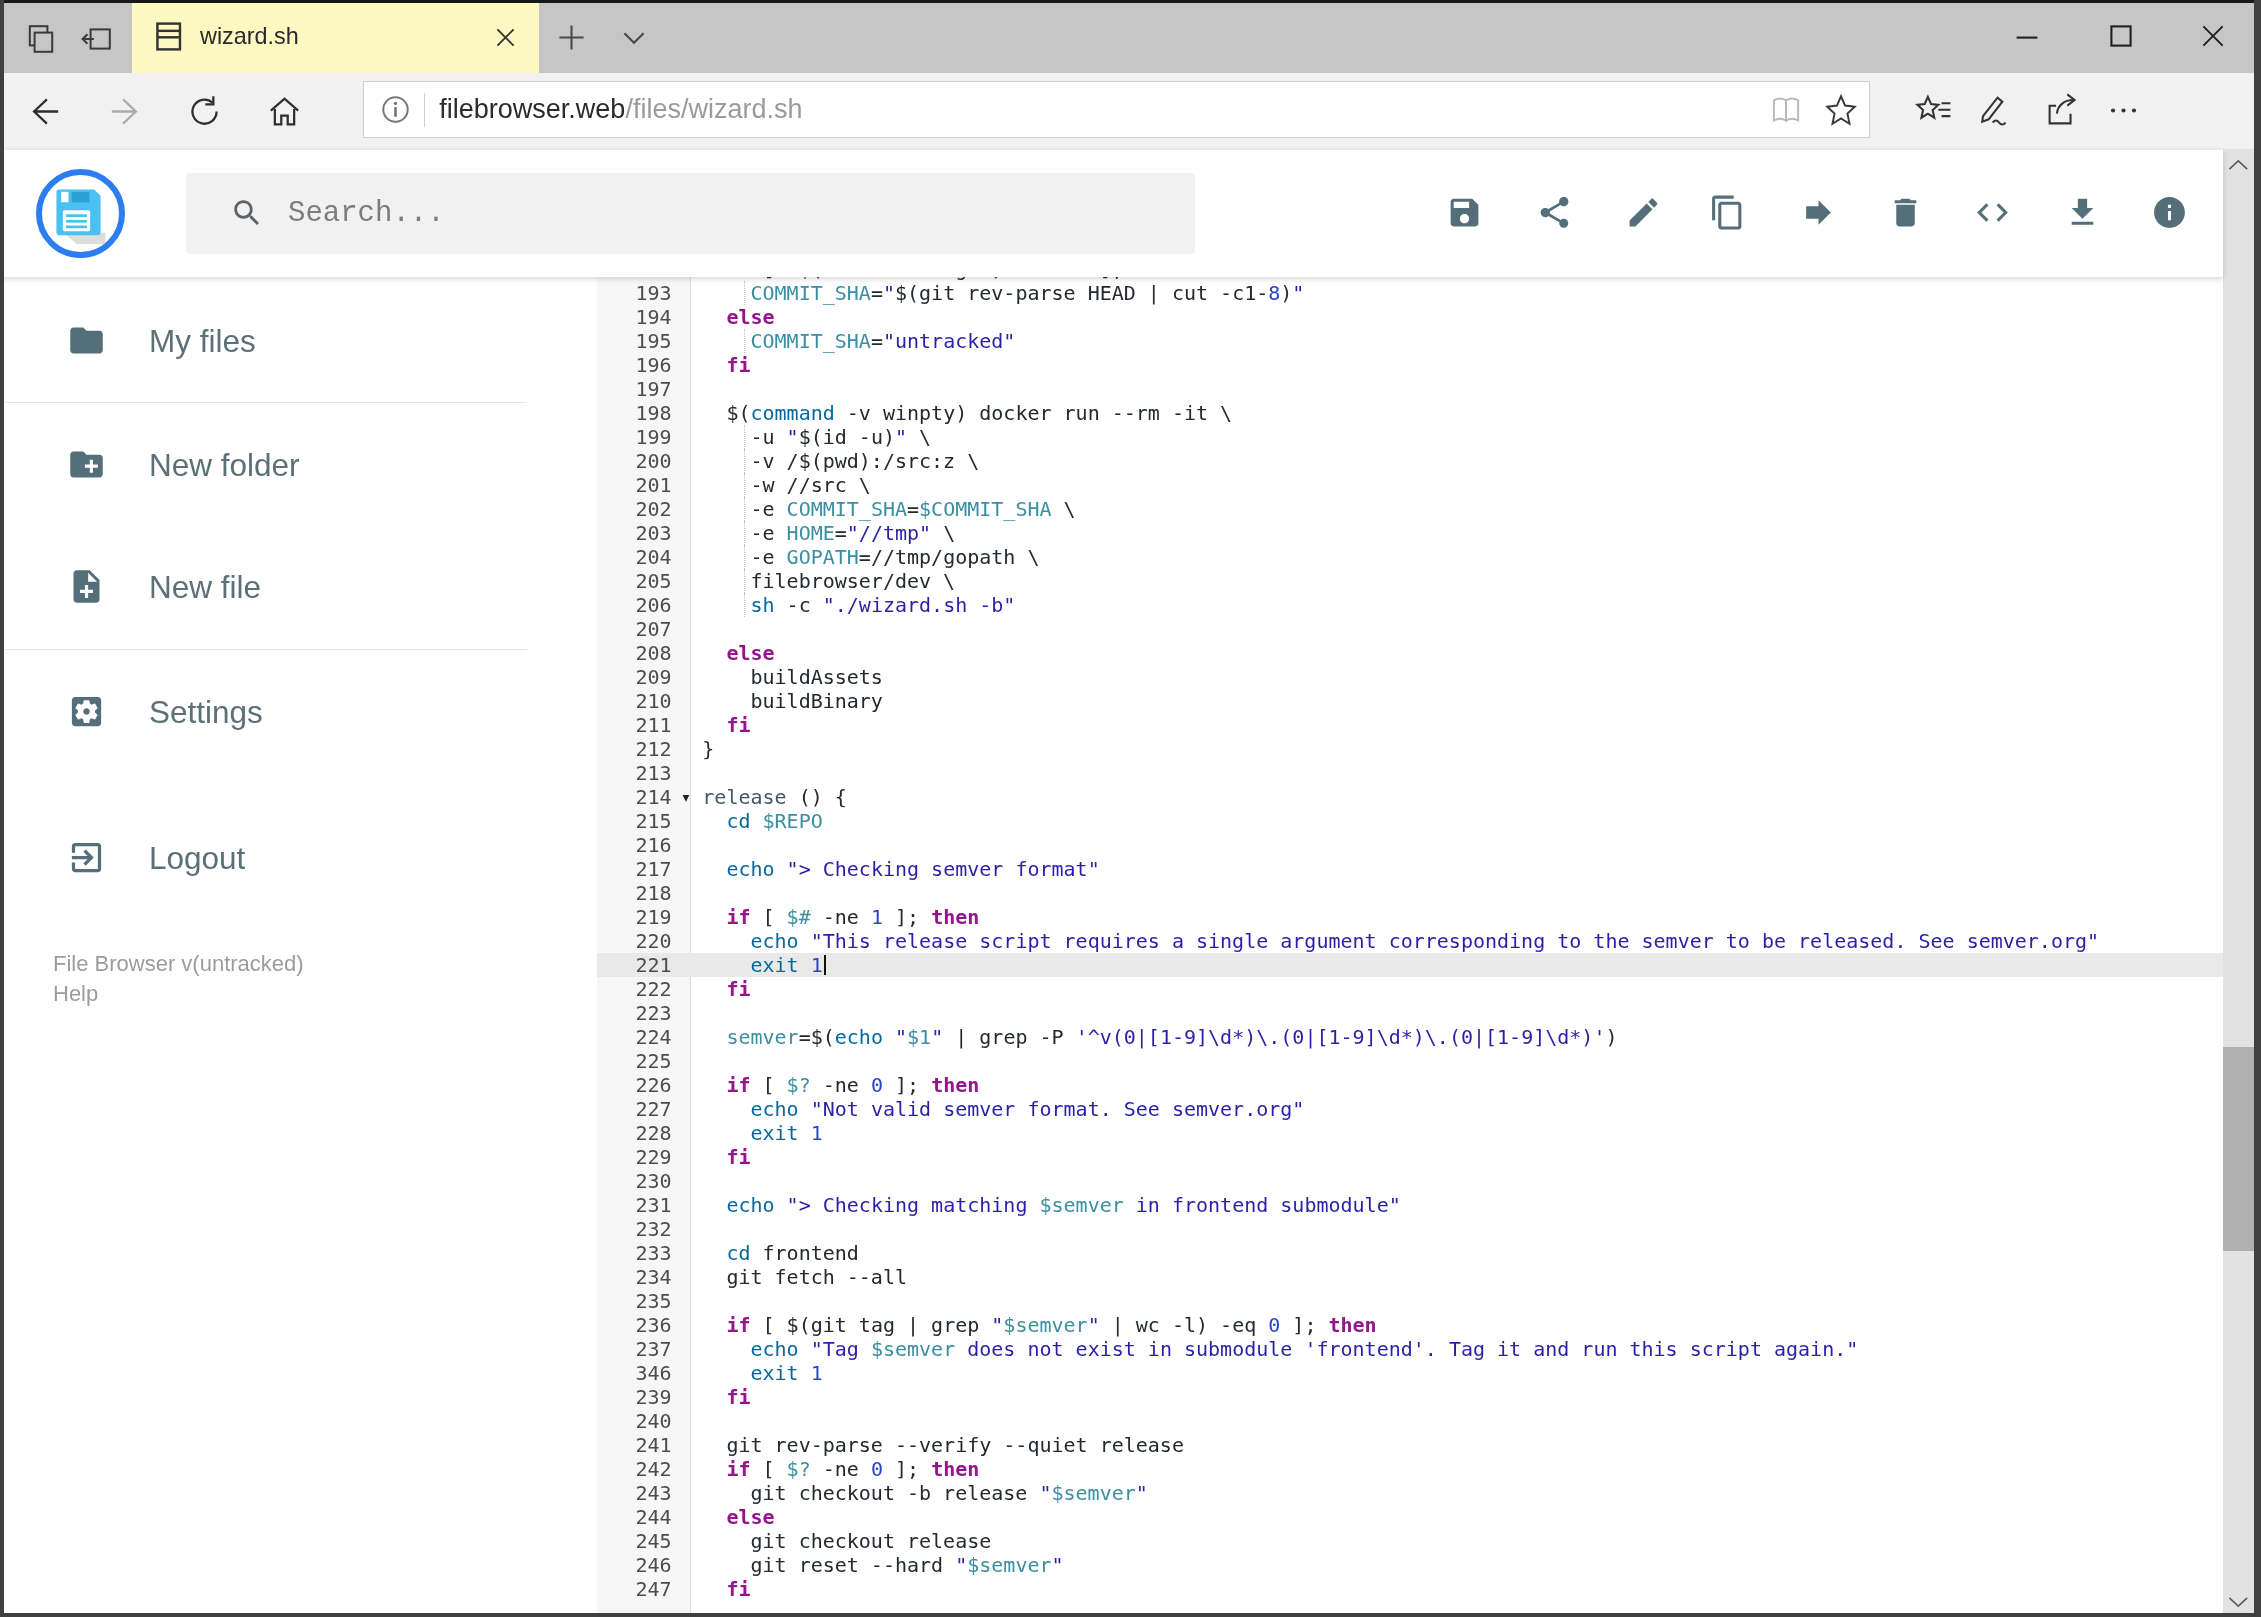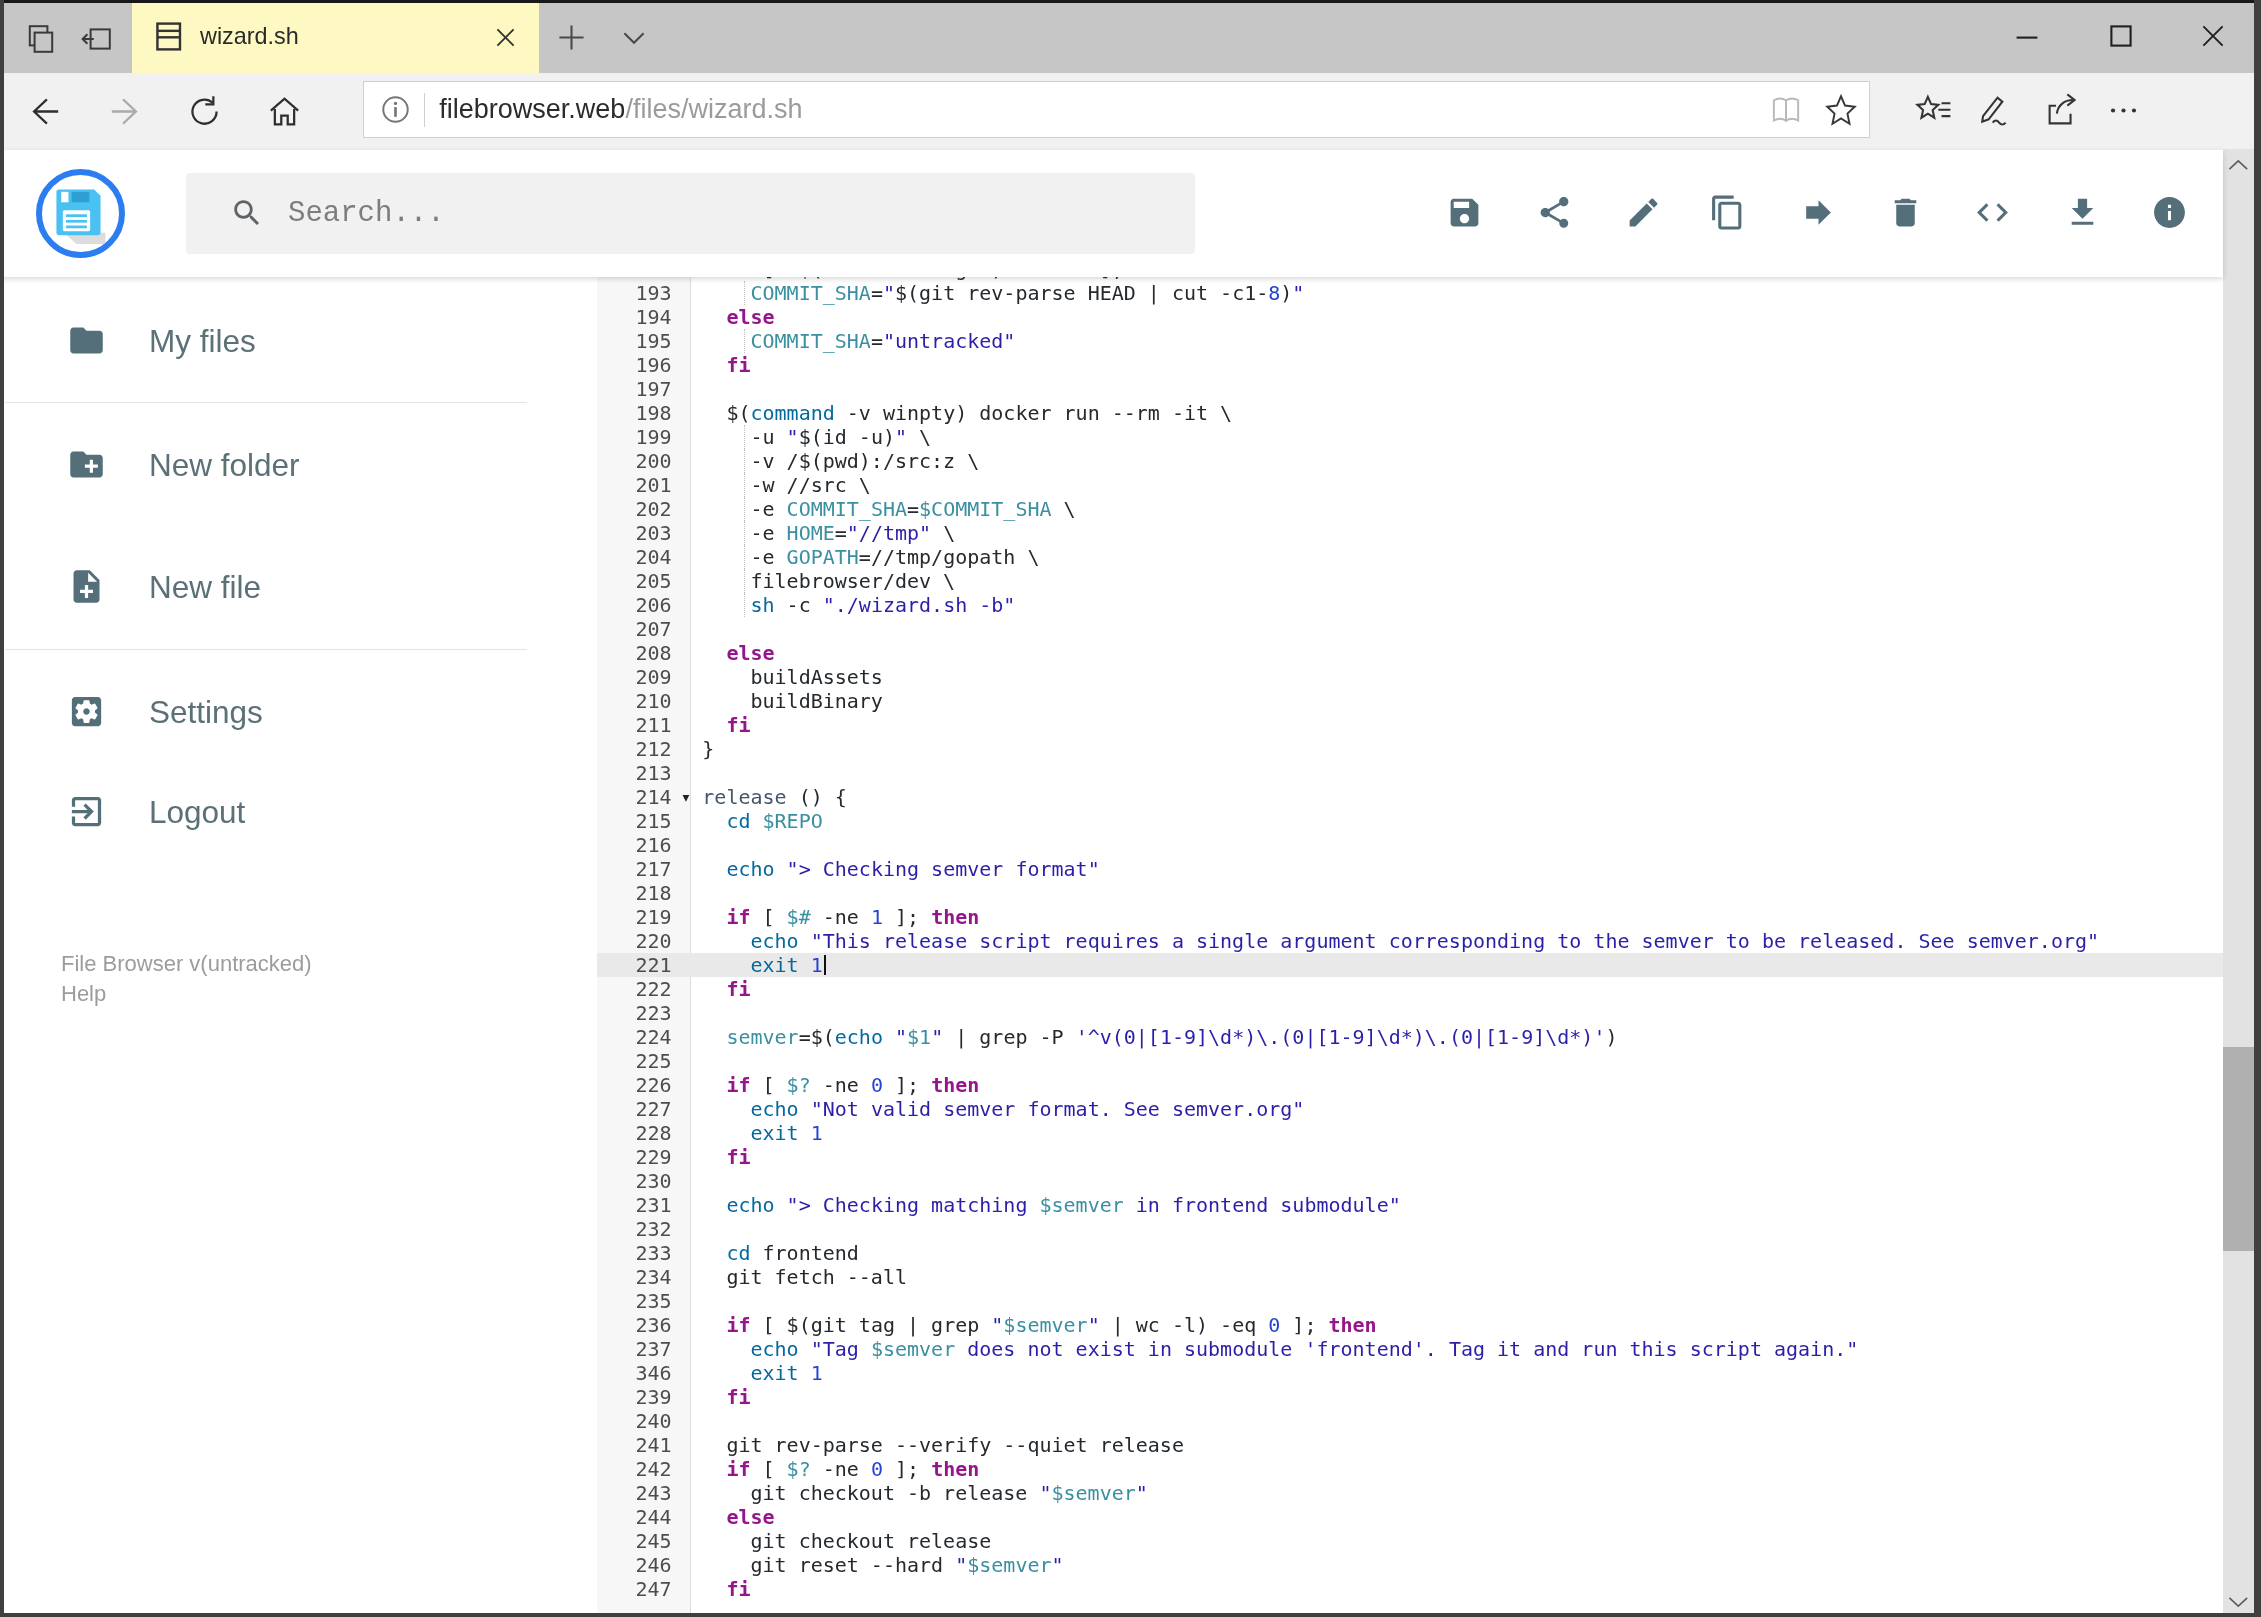--- a/index.html
+++ b/index.html
@@ -59,21 +59,21 @@
              align-items:center; justify-content:center; }
 
   
   #sidebar { left:0; top:277px; width:533px; height:1340px; background:#fff; }
   .sbitem { position:absolute; left:0; width:533px; height:78px; cursor:pointer; }
   .sbitem svg { position:absolute; left:67px; top:19.4px; }
   .sbitem .lbl { position:absolute; left:149px; top:0; line-height:78px;
                  font-size:31.5px; color:#5b7077; }
   .sbdiv { position:absolute; left:4.8px; width:522px; border-top:0.8px solid #e4e4e4; }
   #sb-footer { position:absolute; left:53px; top:672px; font-size:22px;
-               color:#9c9c9c; line-height:30px;margin-left:8px; }
+               color:#9c9c9c; line-height:30px; }
 
   
   #editor { left:597px; top:277px; width:1626px; height:1340px; overflow:hidden;
             background:#fff; font-family:"DejaVu Sans Mono", monospace; }
   #gutter-strip { position:absolute; left:0; top:0; width:94px; height:1340px;
                   background:#f7f7f7; border-right:0.8px solid #ddd; }
   #code-lines { position:absolute; left:0; top:-20px; right:0; }
   .cl { display:flex; height:24px; line-height:24px; font-size:20px; }
   .cl.active { background:#e9e9e9; }
   .ln { flex:0 0 94px; padding-right:19.4px; text-align:right; color:#4d4d4d;
@@ -318,21 +318,21 @@
       </svg>
     <span class="lbl">New file</span>
   </div>
   <div class="sbdiv" style="top:372px"></div>
   <div class="sbitem" style="top:396px">
     <svg width="39" height="39" viewBox="0 0 24 24">
         <path d="M12 10c-1.1 0-2 .9-2 2s.9 2 2 2 2-.9 2-2-.9-2-2-2zm7-7H5c-1.1 0-2 .9-2 2v14c0 1.1.9 2 2 2h14c1.1 0 2-.9 2-2V5c0-1.1-.9-2-2-2zm-1.75 9c0 .23-.02.46-.05.68l1.48 1.16c.13.11.17.3.08.45l-1.4 2.42c-.09.15-.27.21-.43.15l-1.74-.7c-.36.28-.76.51-1.18.69l-.26 1.85c-.03.17-.18.3-.35.3h-2.8c-.17 0-.32-.13-.35-.29l-.26-1.85c-.43-.18-.82-.41-1.18-.69l-1.74.7c-.16.06-.34 0-.43-.15l-1.4-2.42c-.09-.15-.05-.34.08-.45l1.48-1.16c-.03-.23-.05-.46-.05-.69 0-.23.02-.46.05-.68l-1.48-1.16c-.13-.11-.17-.3-.08-.45l1.4-2.42c.09-.15.27-.21.43-.15l1.74.7c.36-.28.76-.51 1.18-.69l.26-1.85c.03-.17.18-.3.35-.3h2.8c.17 0 .32.13.35.29l.26 1.85c.43.18.82.41 1.18.69l1.74-.7c.16-.06.34 0 .43.15l1.4 2.42c.09.15.05.34-.08.45l-1.48 1.16c.03.23.05.46.05.69z" fill="#546e7a"></path>
       </svg>
     <span class="lbl">Settings</span>
   </div>
-  <div class="sbitem" style="top:496px">
+  <div class="sbitem" style="top:542px">
     <svg width="39" height="39" viewBox="0 0 24 24">
         <path d="M10.09 15.59L11.5 17l5-5-5-5-1.41 1.41L12.67 11H3v2h9.67l-2.58 2.59zM19 3H5c-1.11 0-2 .9-2 2v4h2V5h14v14H5v-4H3v4c0 1.1.89 2 2 2h14c1.1 0 2-.9 2-2V5c0-1.1-.9-2-2-2z" fill="#546e7a"></path>
       </svg>
     <span class="lbl">Logout</span>
   </div>
   <div id="sb-footer">
     <div>File Browser v(untracked)</div>
     <div style="cursor:pointer">Help</div>
   </div>
 </div>

